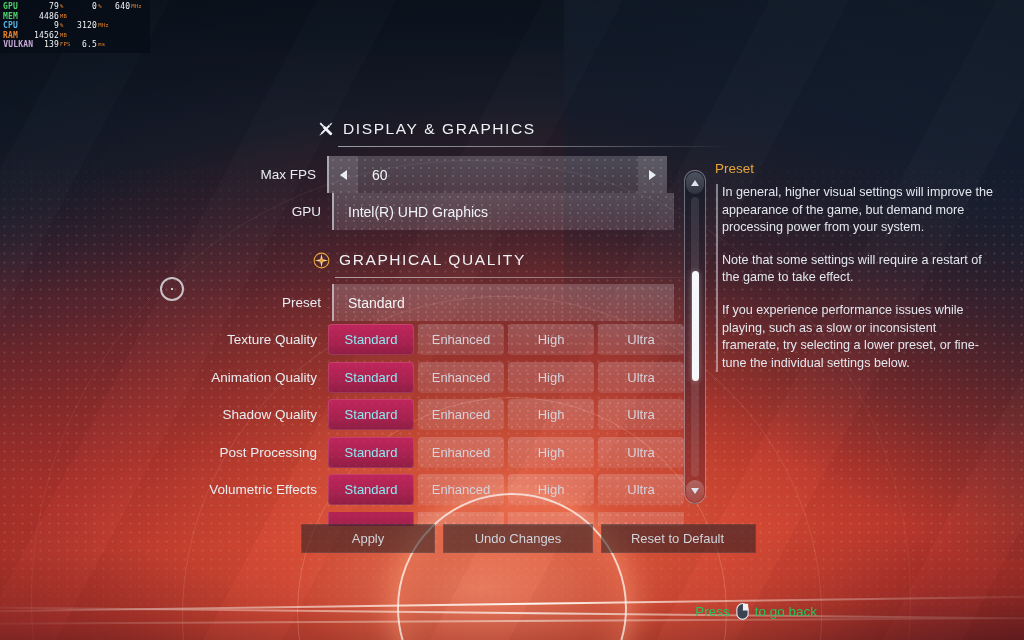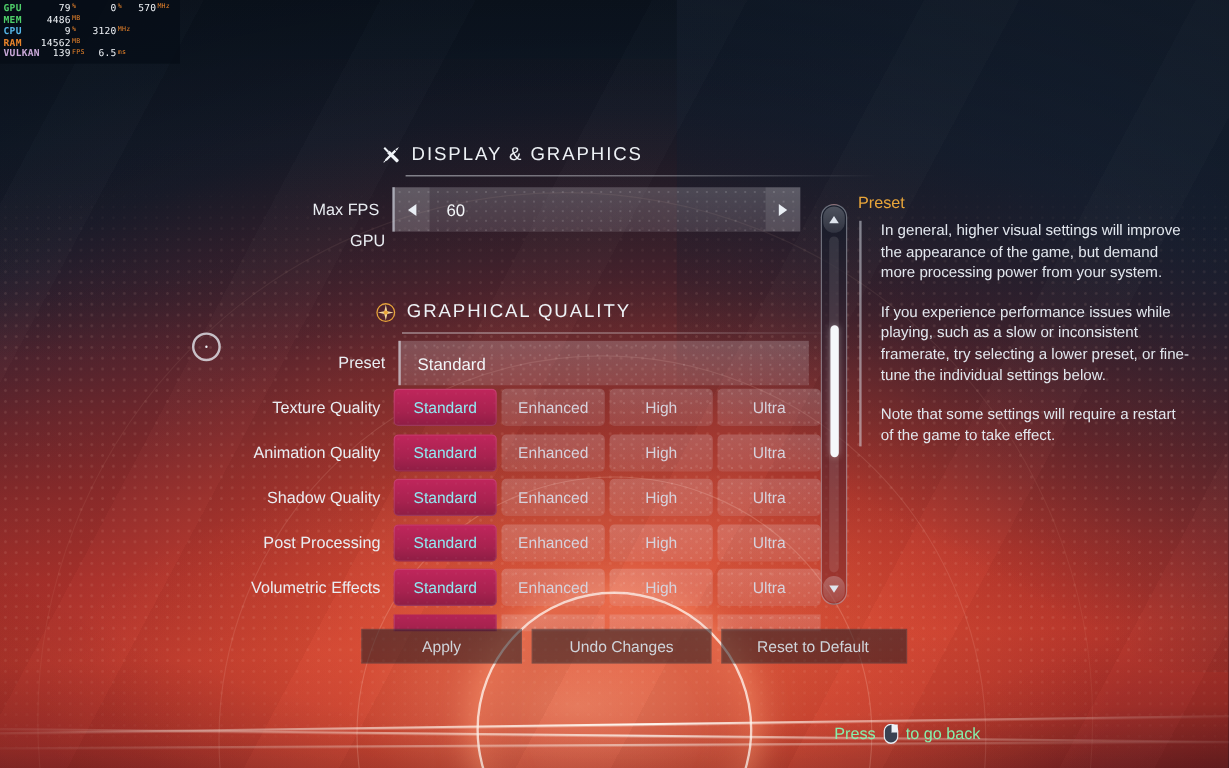--- a/index.html
+++ b/index.html
@@ -84,21 +84,21 @@
     background:rgba(6,12,22,.72);
     font-family:"DejaVu Sans Mono", monospace; font-size:8px; line-height:9.6px;
     letter-spacing:.2px; z-index:40;
   }
   #perf table { border-collapse:collapse; width:100%; }
   #perf td { padding:0; white-space:nowrap; }
   .pf-lbl { font-weight:bold; }
   .pf-num { text-align:right; padding-right:1px !important; color:#f0f4f8; font-weight:normal; }
   .pf-unit { font-size:5.5px; color:#e8832a; padding-right:6px !important; }
   .c-gpu{color:#4fd06a;} .c-mem{color:#4fd06a;} .c-cpu{color:#55b7e8;}
-  .c-ram{color:#e8832a;} .c-api{color:#c9a8d8;}
+  .c-ram{color:#e8832a;} .c-api{color:#c9a8d8;text-align:center;}
 
   
   #panel { position:absolute; left:0; top:0; width:848px; height:640px; z-index:30; }
 
   .sec-head {
     position:absolute; display:flex; align-items:center; gap:9px;
     color:#eef2f6; font-size:15.5px; letter-spacing:1.6px;
   }
   .sec-head .rule {
     position:absolute; left:20px; right:-195px; bottom:-9px; height:1px;
@@ -198,40 +198,40 @@
   }
   .sc-arrow { width:0; height:0; }
   .arw-up   { border-left:4.5px solid transparent; border-right:4.5px solid transparent; border-bottom:6px solid #dfe5ee; }
   .arw-down { border-left:4.5px solid transparent; border-right:4.5px solid transparent; border-top:6px solid #dfe5ee; }
 
   
   #info { position:absolute; left:715px; top:161px; width:278px; }
   #info-title { color:#e8a53a; font-size:13.5px; margin-bottom:8px; }
   #info-body {
     border-left:2px solid rgba(225,230,240,.50);
-    padding-left:16px; margin-left:1px;
+    padding-left:4px; margin-left:1px;
   }
   #info-body p {
     color:#e2e7ee; font-size:12.6px; line-height:17.6px; margin-bottom:15px;
   }
   #info-body p:last-child { margin-bottom:0; }
 
   
   #cursor {
     position:absolute; left:160px; top:277px; width:24px; height:24px;
     border-radius:50%; border:2px solid rgba(232,236,242,.78);
     display:flex; align-items:center; justify-content:center;
   }
   #cursor i { width:2.5px; height:2.5px; border-radius:50%; background:#f0f3f7; display:block; }
 
   
   #backhint {
     position:absolute; right:31px; bottom:20px;
     display:flex; align-items:center; gap:6px;
-    color:#86efac; font-size:13.5px;
+    color:#22c55e; font-size:13.5px;
   }
   .mouse-icon { width:13px; height:17px; display:block; }
 </style>
 </head>
 <body>
 
 <div id="bg">
   <div class="bg-base"></div>
   <div class="bg-navy"></div>
   <div class="bg-glow-red"></div>
@@ -251,21 +251,21 @@
 
 <div id="perf">
   <table>
     <tbody id="perf-rows">
         <tr>
           <td class="pf-lbl c-gpu">GPU</td>
           <td class="pf-num">79</td>
           <td class="pf-unit">%</td>
           <td class="pf-num">0</td>
           <td class="pf-unit">%</td>
-          <td class="pf-num">570</td>
+          <td class="pf-num">640</td>
           <td class="pf-unit">MHz</td>
         </tr>
         <tr>
           <td class="pf-lbl c-mem">MEM</td>
           <td class="pf-num">4486</td>
           <td class="pf-unit">MB</td>
           <td class="pf-num"></td>
           <td class="pf-unit"></td>
           <td class="pf-num"></td>
           <td class="pf-unit"></td>
@@ -326,20 +326,23 @@
       <div class="field-val">60</div>
       <div style="flex:1"></div>
       <div class="spin-btn">
         <span class="tri tri-r"></span>
       </div>
     </div>
   </div>
 
   <div class="row" id="row-gpu" style="left:200px; top:193px; width:475px;">
     <div class="row-label" style="width:132px;">GPU</div>
+    <div class="field" style="width:342px;">
+      <div class="field-val">Intel(R) UHD Graphics</div>
+    </div>
   </div>
 
   <div class="sec-head" id="head-quality">
     <svg class="star-icon" viewBox="0 0 24 24">
       <circle cx="12" cy="12" r="10.4" fill="none" stroke="#e8a53a" stroke-width="1.5"></circle>
       <path d="M12 2.6 L13.7 10.3 L21.4 12 L13.7 13.7 L12 21.4 L10.3 13.7 L2.6 12 L10.3 10.3 Z" fill="#f3d79a"></path>
       <circle cx="12" cy="12" r="2.5" fill="#e8a53a"></circle>
     </svg>
     <span>GRAPHICAL QUALITY</span>
     <span class="rule"></span>
@@ -463,22 +466,22 @@
     <div class="sc-thumb"></div>
     <div class="sc-btn" id="sc-down">
       <span class="sc-arrow arw-down"></span>
     </div>
   </div>
 
   <div id="info">
     <div id="info-title">Preset</div>
     <div id="info-body">
         <p>In general, higher visual settings will improve the appearance of the game, but demand more processing power from your system.</p>
+        <p>Note that some settings will require a restart of the game to take effect.</p>
         <p>If you experience performance issues while playing, such as a slow or inconsistent framerate, try selecting a lower preset, or fine-tune the individual settings below.</p>
-        <p>Note that some settings will require a restart of the game to take effect.</p>
       </div>
   </div>
 
   <div id="cursor">
     <i></i>
   </div>
 
   <div id="backhint">
     <span>Press</span>
     <svg class="mouse-icon" viewBox="0 0 14 19">

